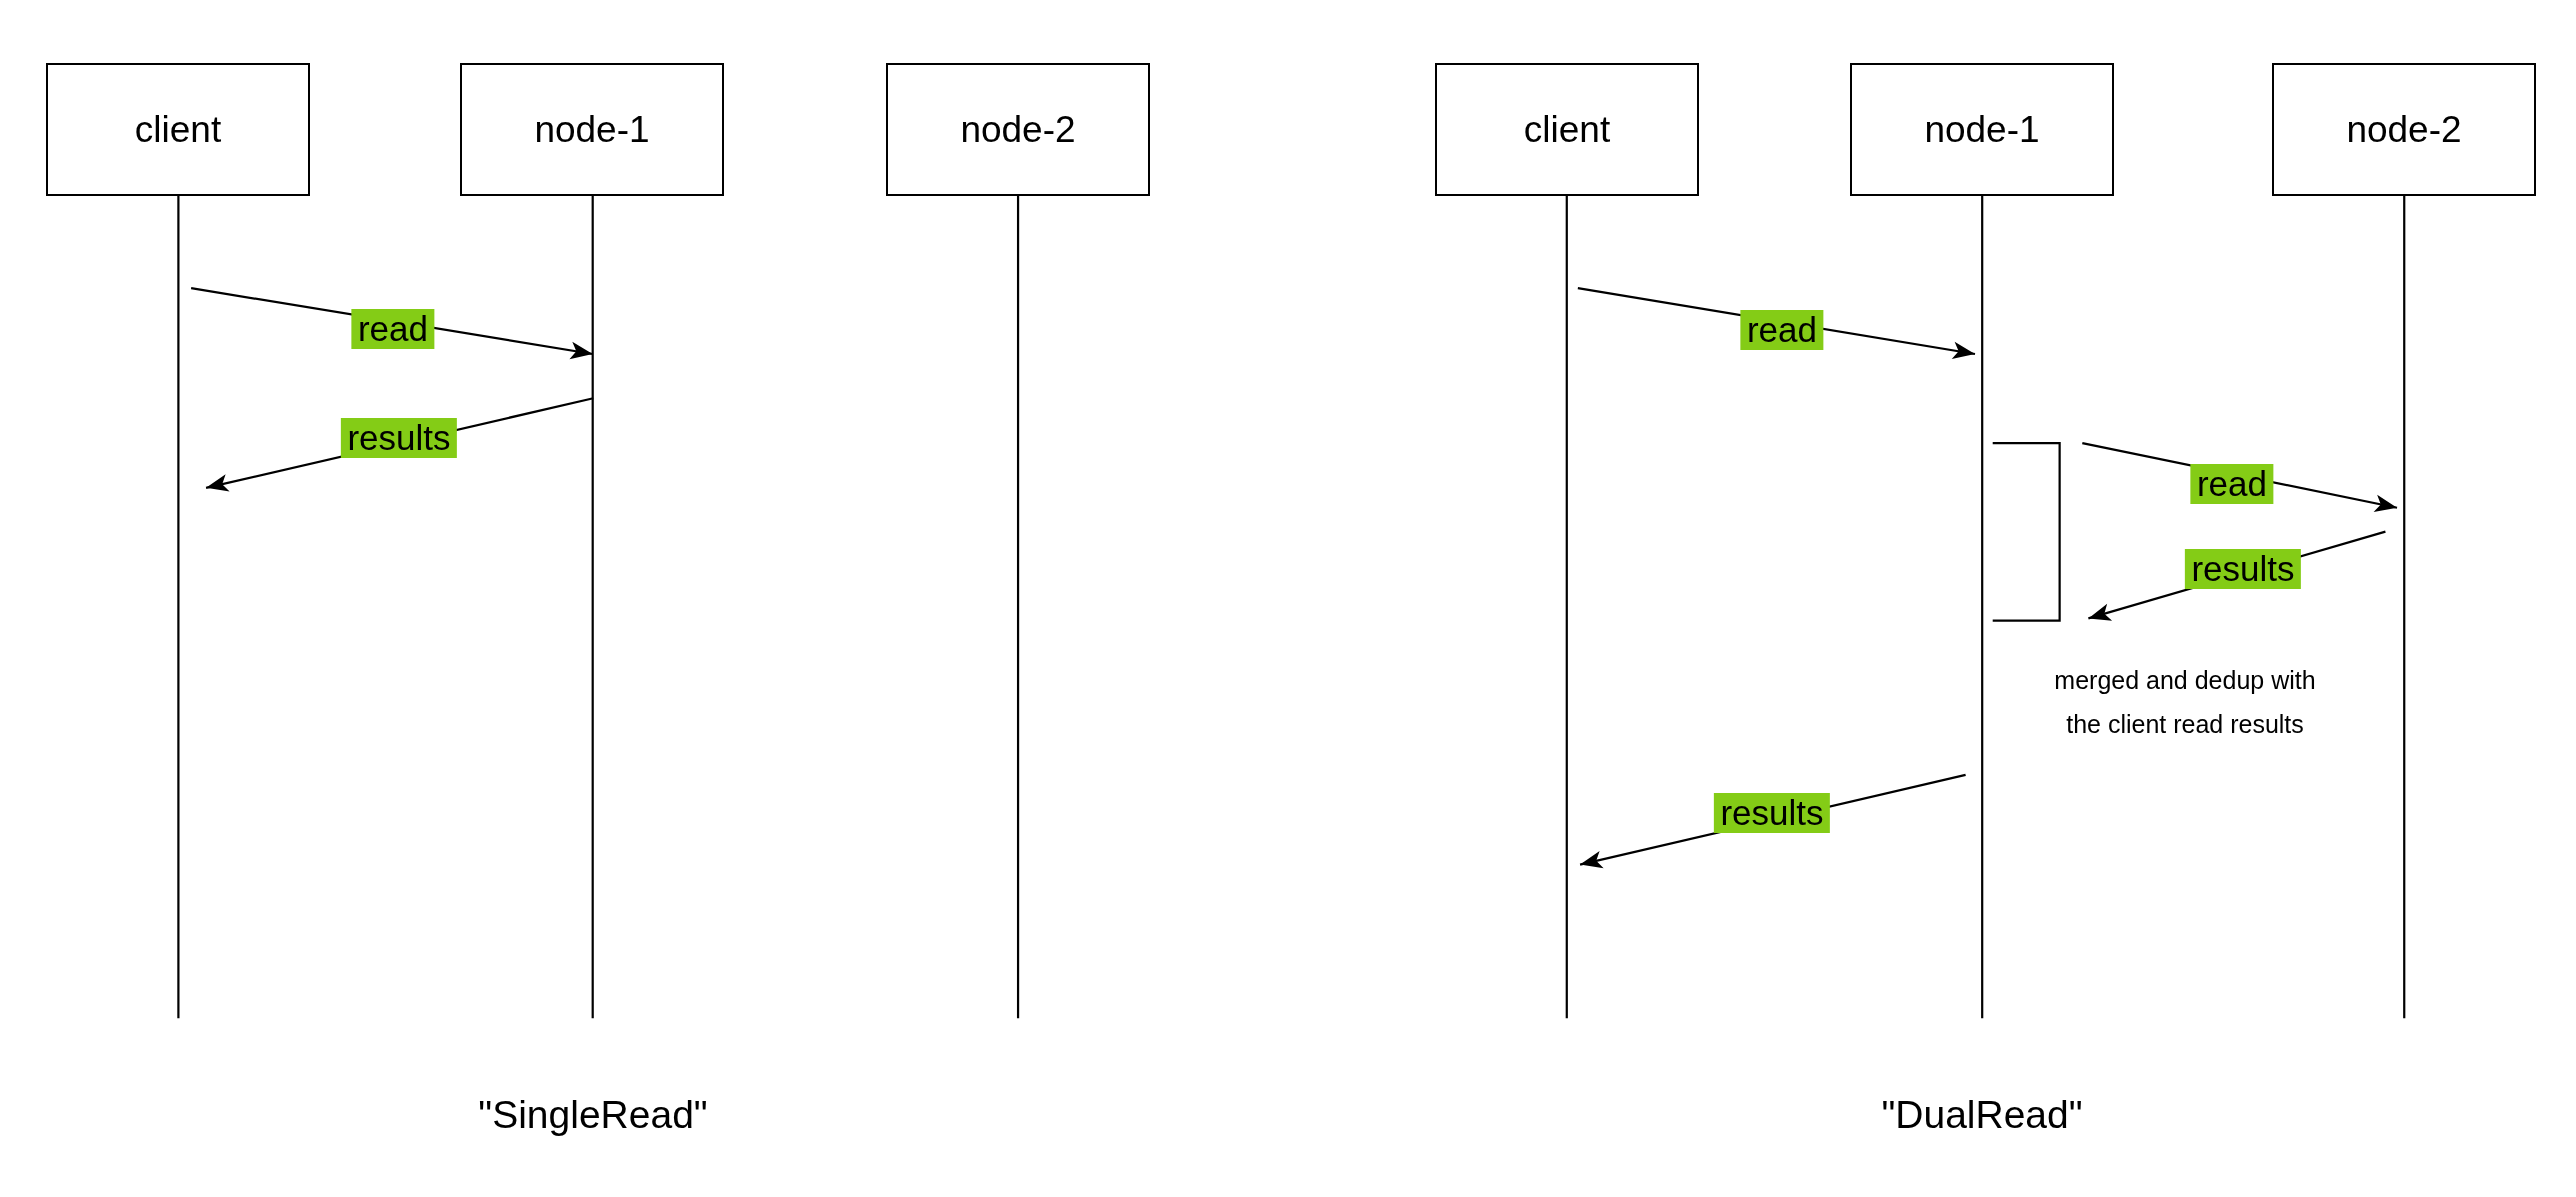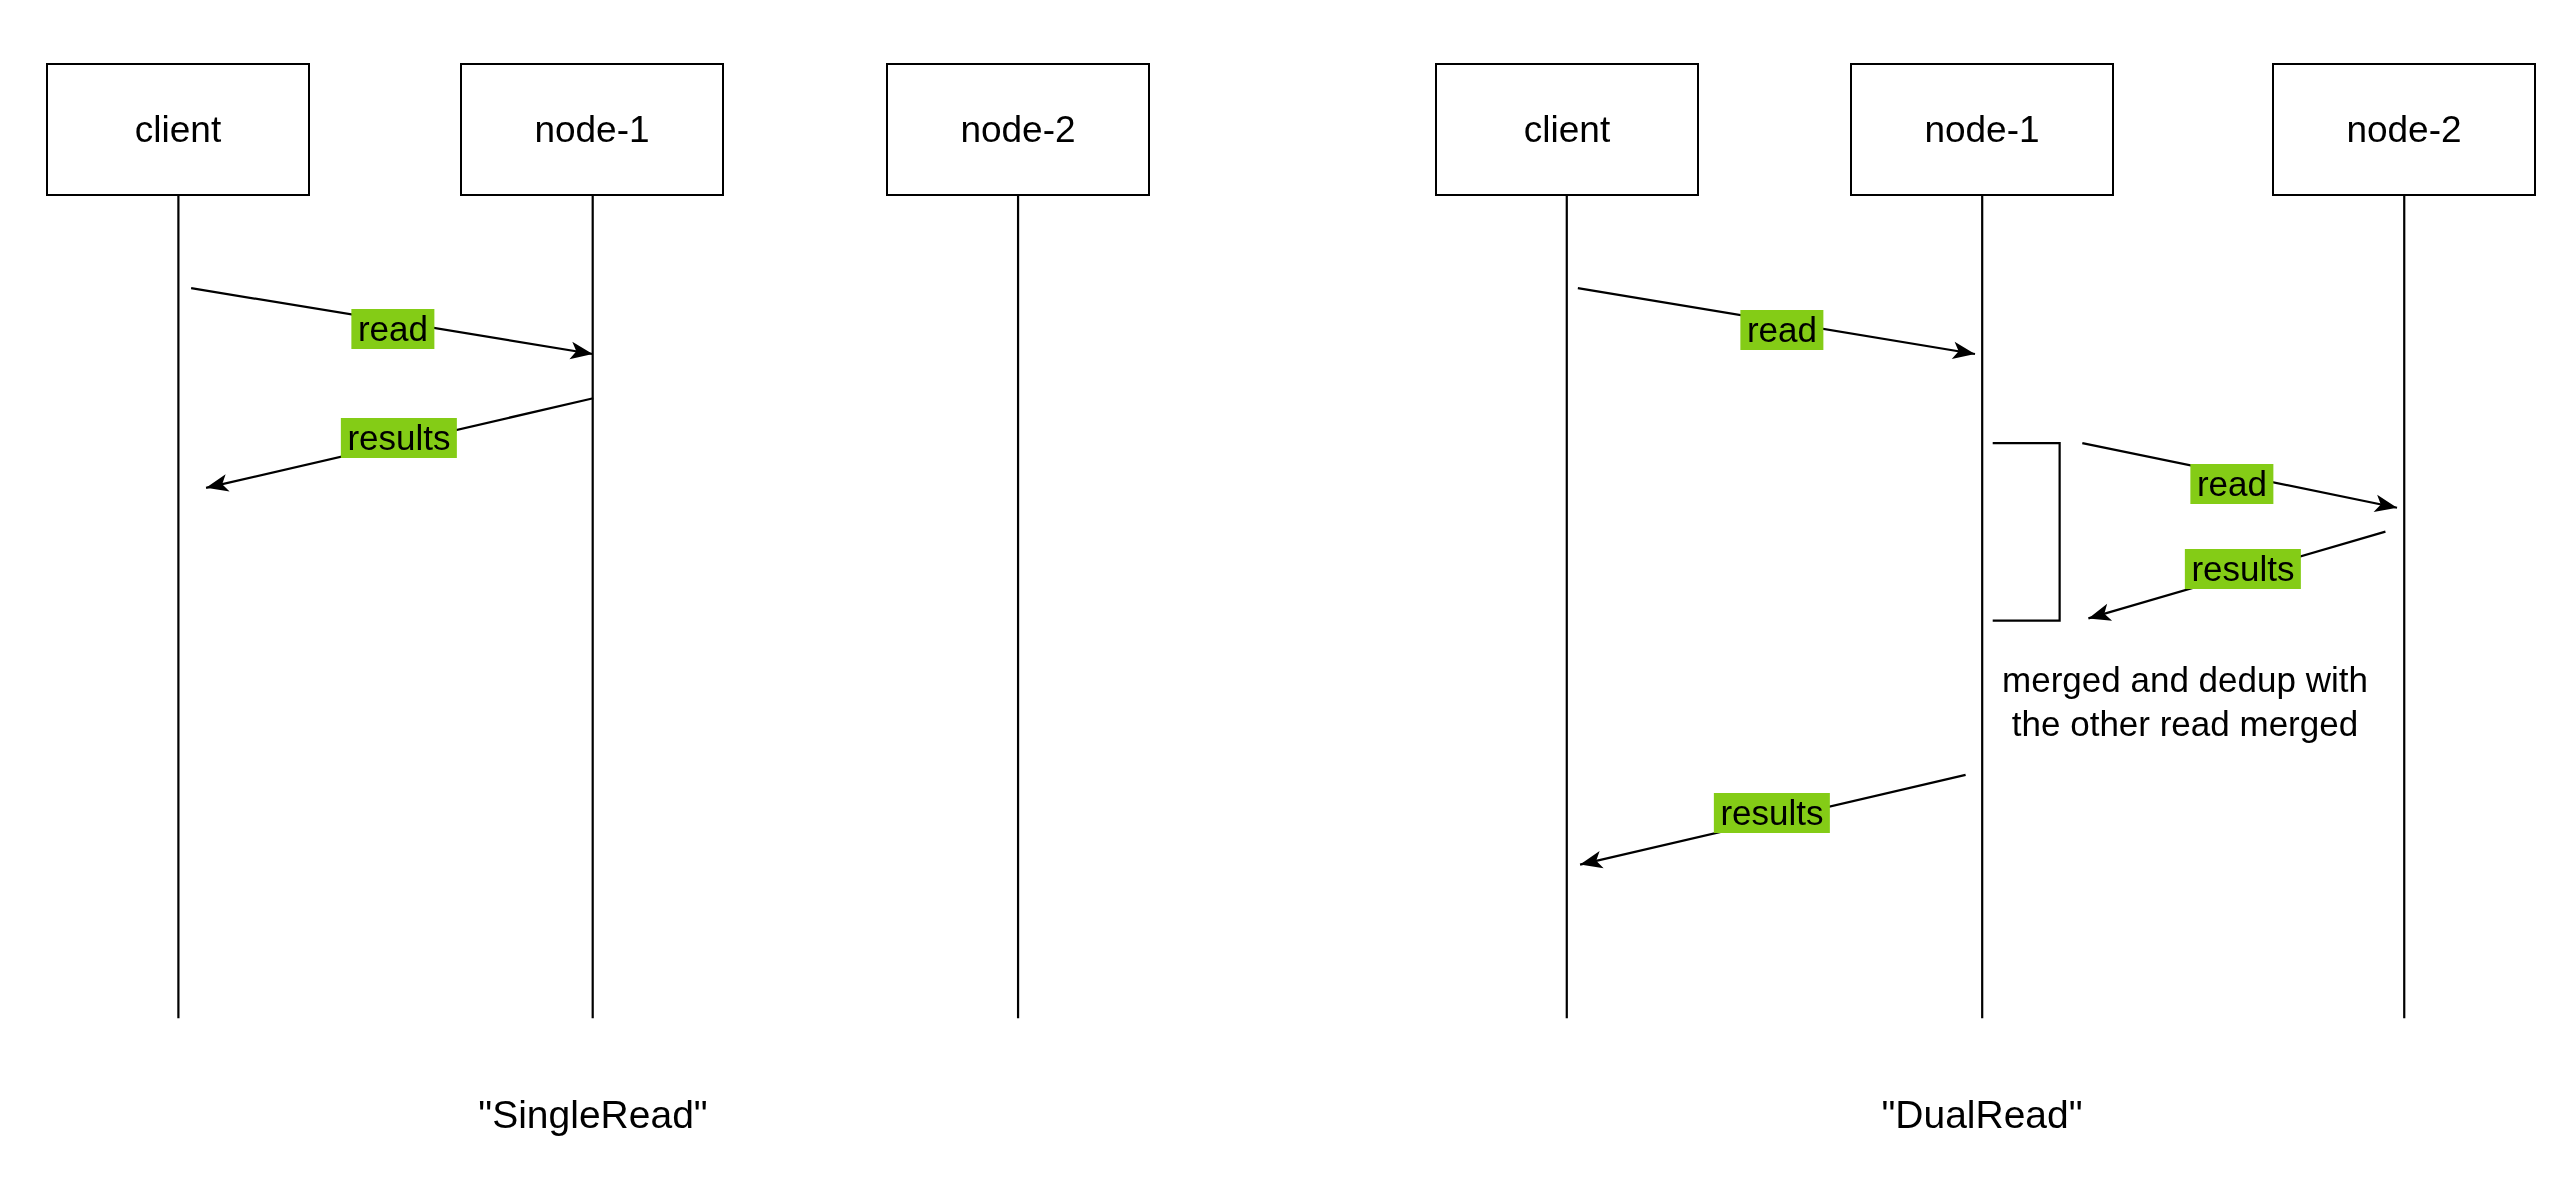--- a/index.html
+++ b/index.html
@@ -51,21 +51,21 @@
     position: absolute;
     transform: translate(-50%, -50%);
     background: #84cc16;
     padding: 0 6.6px;
     font-size: 35px;
     white-space: nowrap;
   }
   .note {
     position: absolute;
     transform: translate(-50%, -50%);
-    font-size: 35px;
+    font-size: 25px;
     line-height: 44px;
     text-align: center;
     white-space: nowrap;
   }
   .caption {
     position: absolute;
     transform: translate(-50%, -50%);
     font-size: 39px;
     white-space: nowrap;
   }
@@ -124,20 +124,20 @@
   <span class="msg-label" style="left:393px; top:329px;">read</span>
   <span class="msg-label" style="left:399px; top:438px;">results</span>
 
   <span class="msg-label" style="left:1782px; top:330px;">read</span>
   <span class="msg-label" style="left:2232px; top:484px;">read</span>
   <span class="msg-label" style="left:2243px; top:569px;">results</span>
   <span class="msg-label" style="left:1772px; top:813px;">results</span>
 
   <div class="note" style="left:2185px; top:702px;">
     <div>merged and dedup with</div>
-    <div>the other read merged</div>
+    <div>the client read results</div>
   </div>
 
   <div class="caption" style="left:593px; top:1115px;">"SingleRead"</div>
   <div class="caption" style="left:1982px; top:1115px;">"DualRead"</div>
 
 </div>
 
 
 </body></html>

